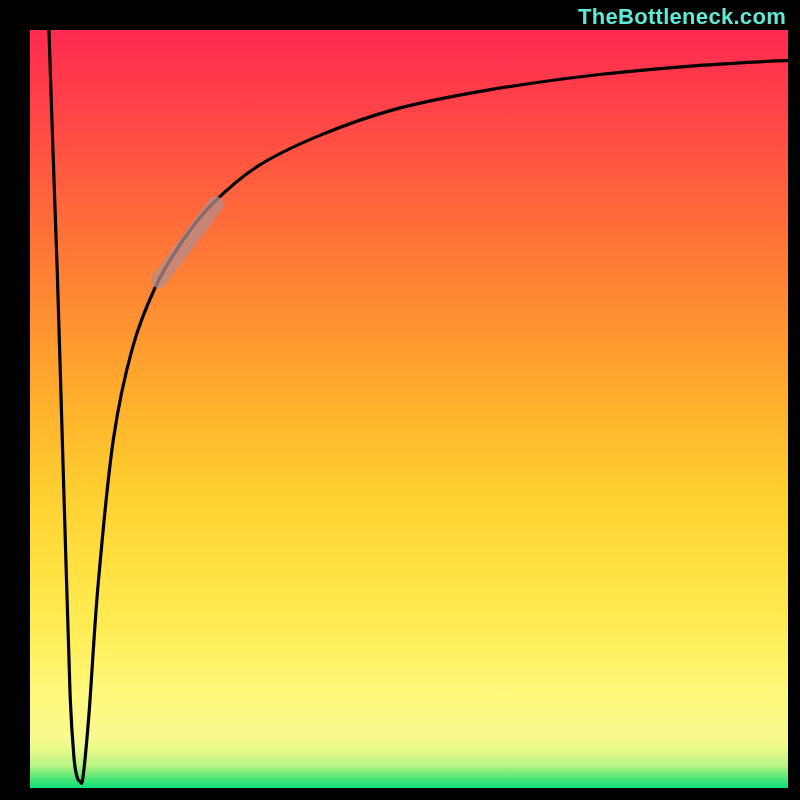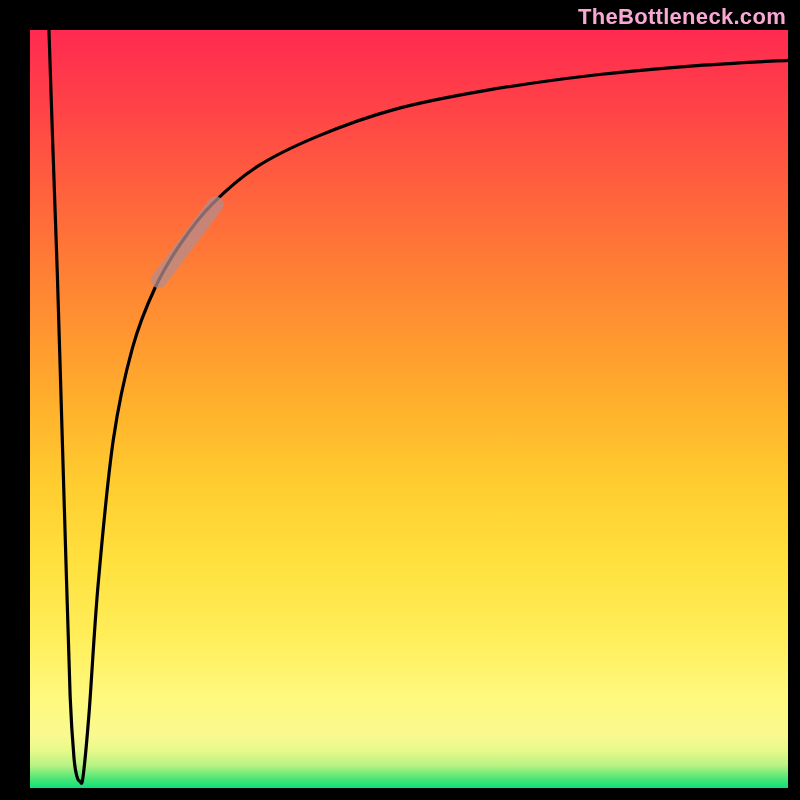--- a/index.html
+++ b/index.html
@@ -42,21 +42,21 @@
       #ff4248 90%,
       #ff2a50 100%
     );
   }
   .watermark {
     position: absolute;
     top: 4px;
     right: 14px;
     font-size: 22px;
     font-weight: 600;
-    color: #f9a8d4;
+    color: #5eead4;
     letter-spacing: 0.3px;
     user-select: none;
     text-align: center;
   }
   svg.curves {
     position: absolute;
     left: 0;
     top: 0;
     width: 758px;
     height: 758px;

